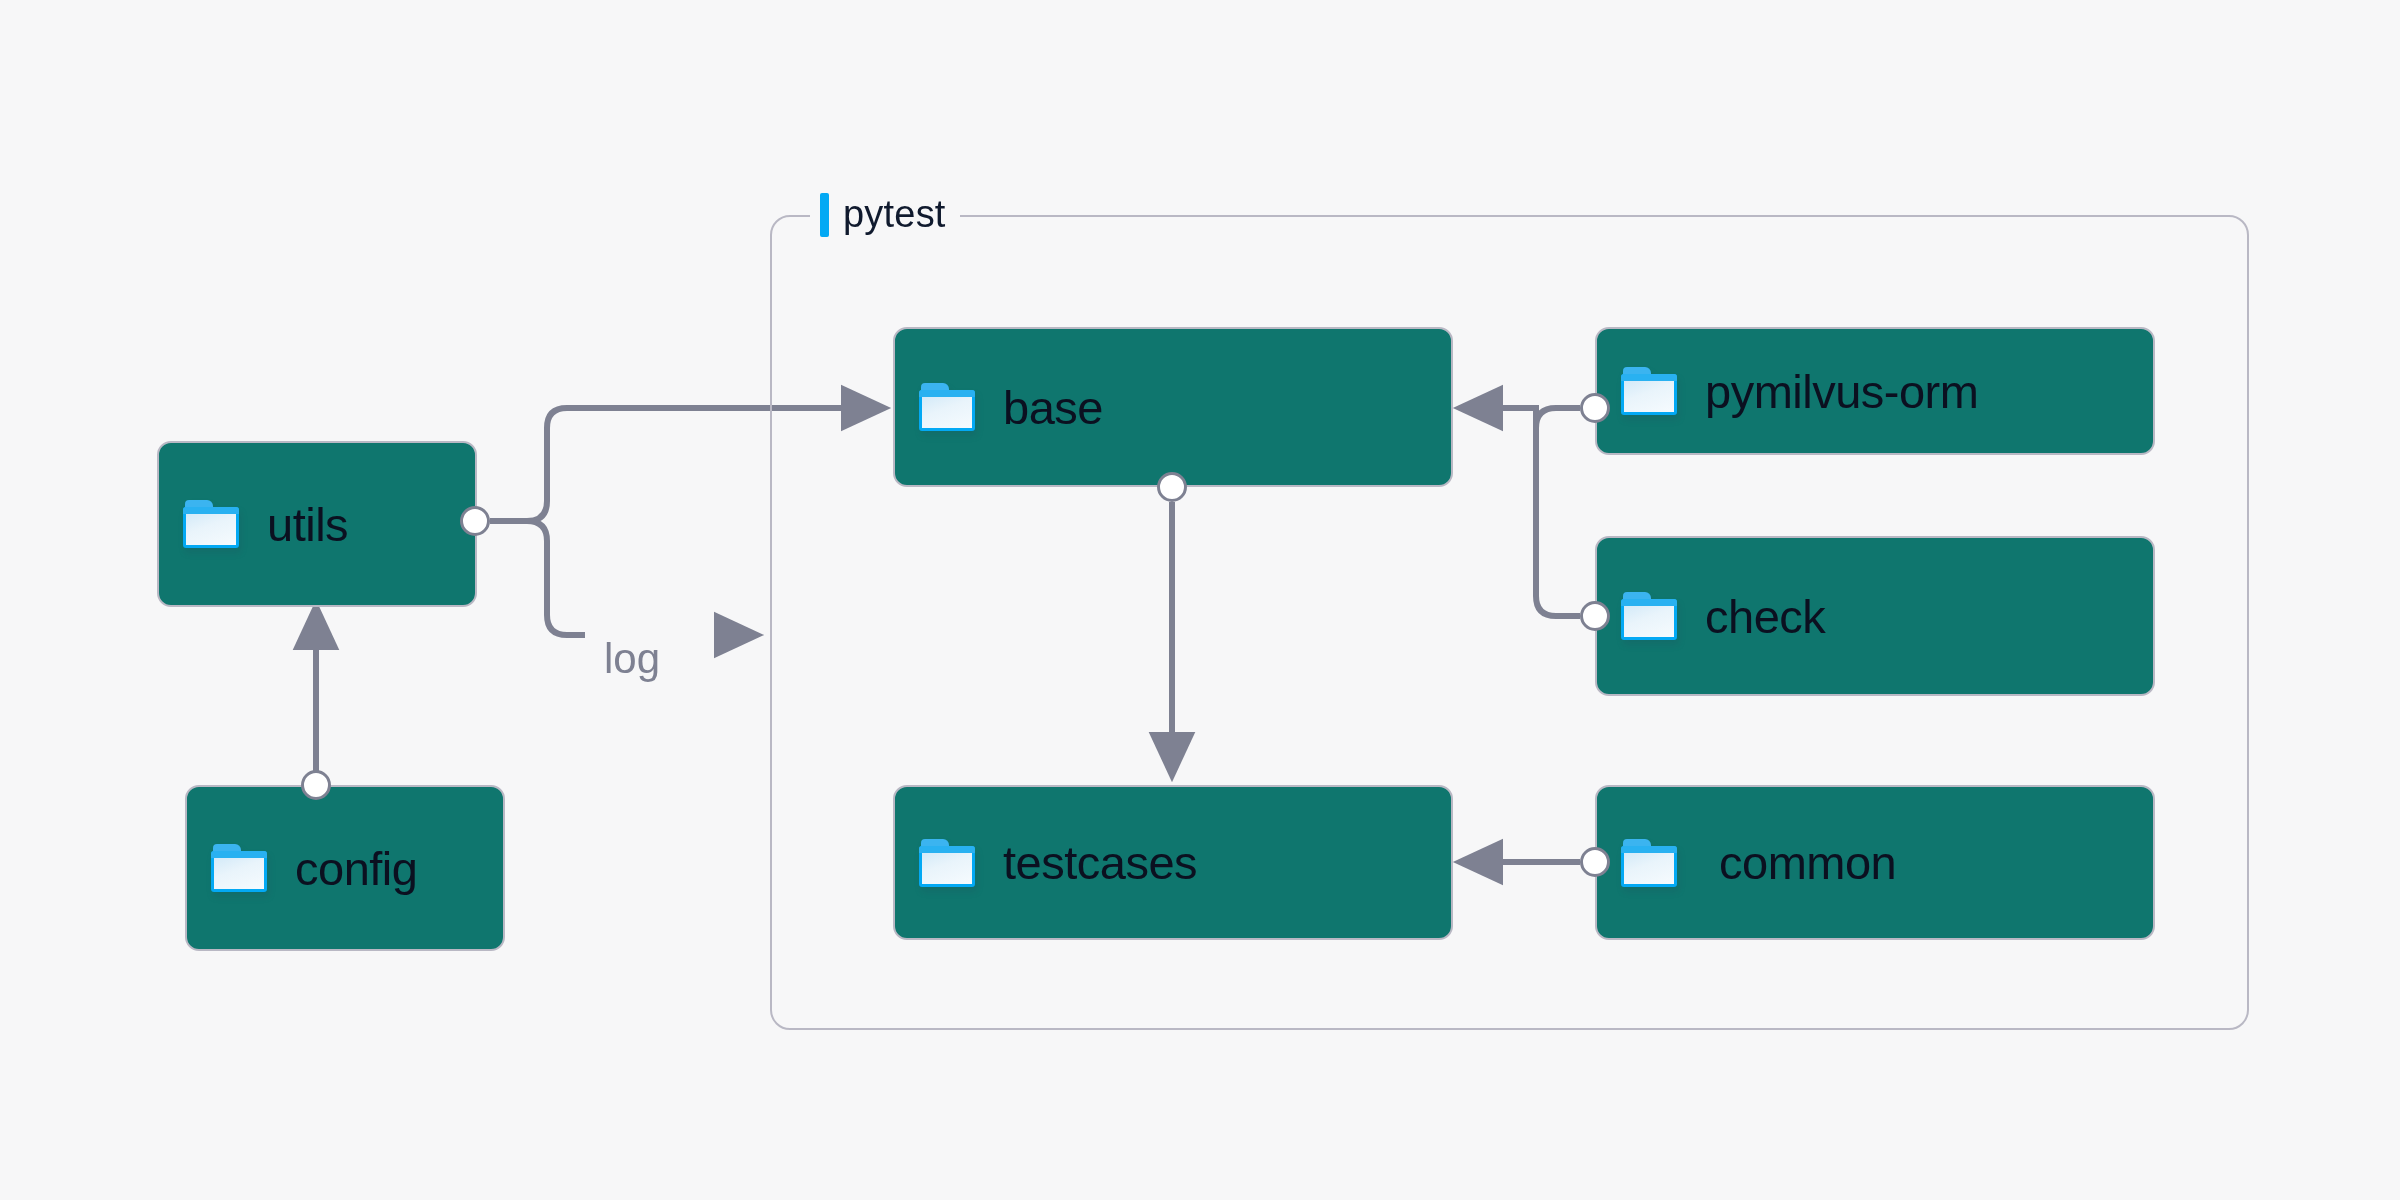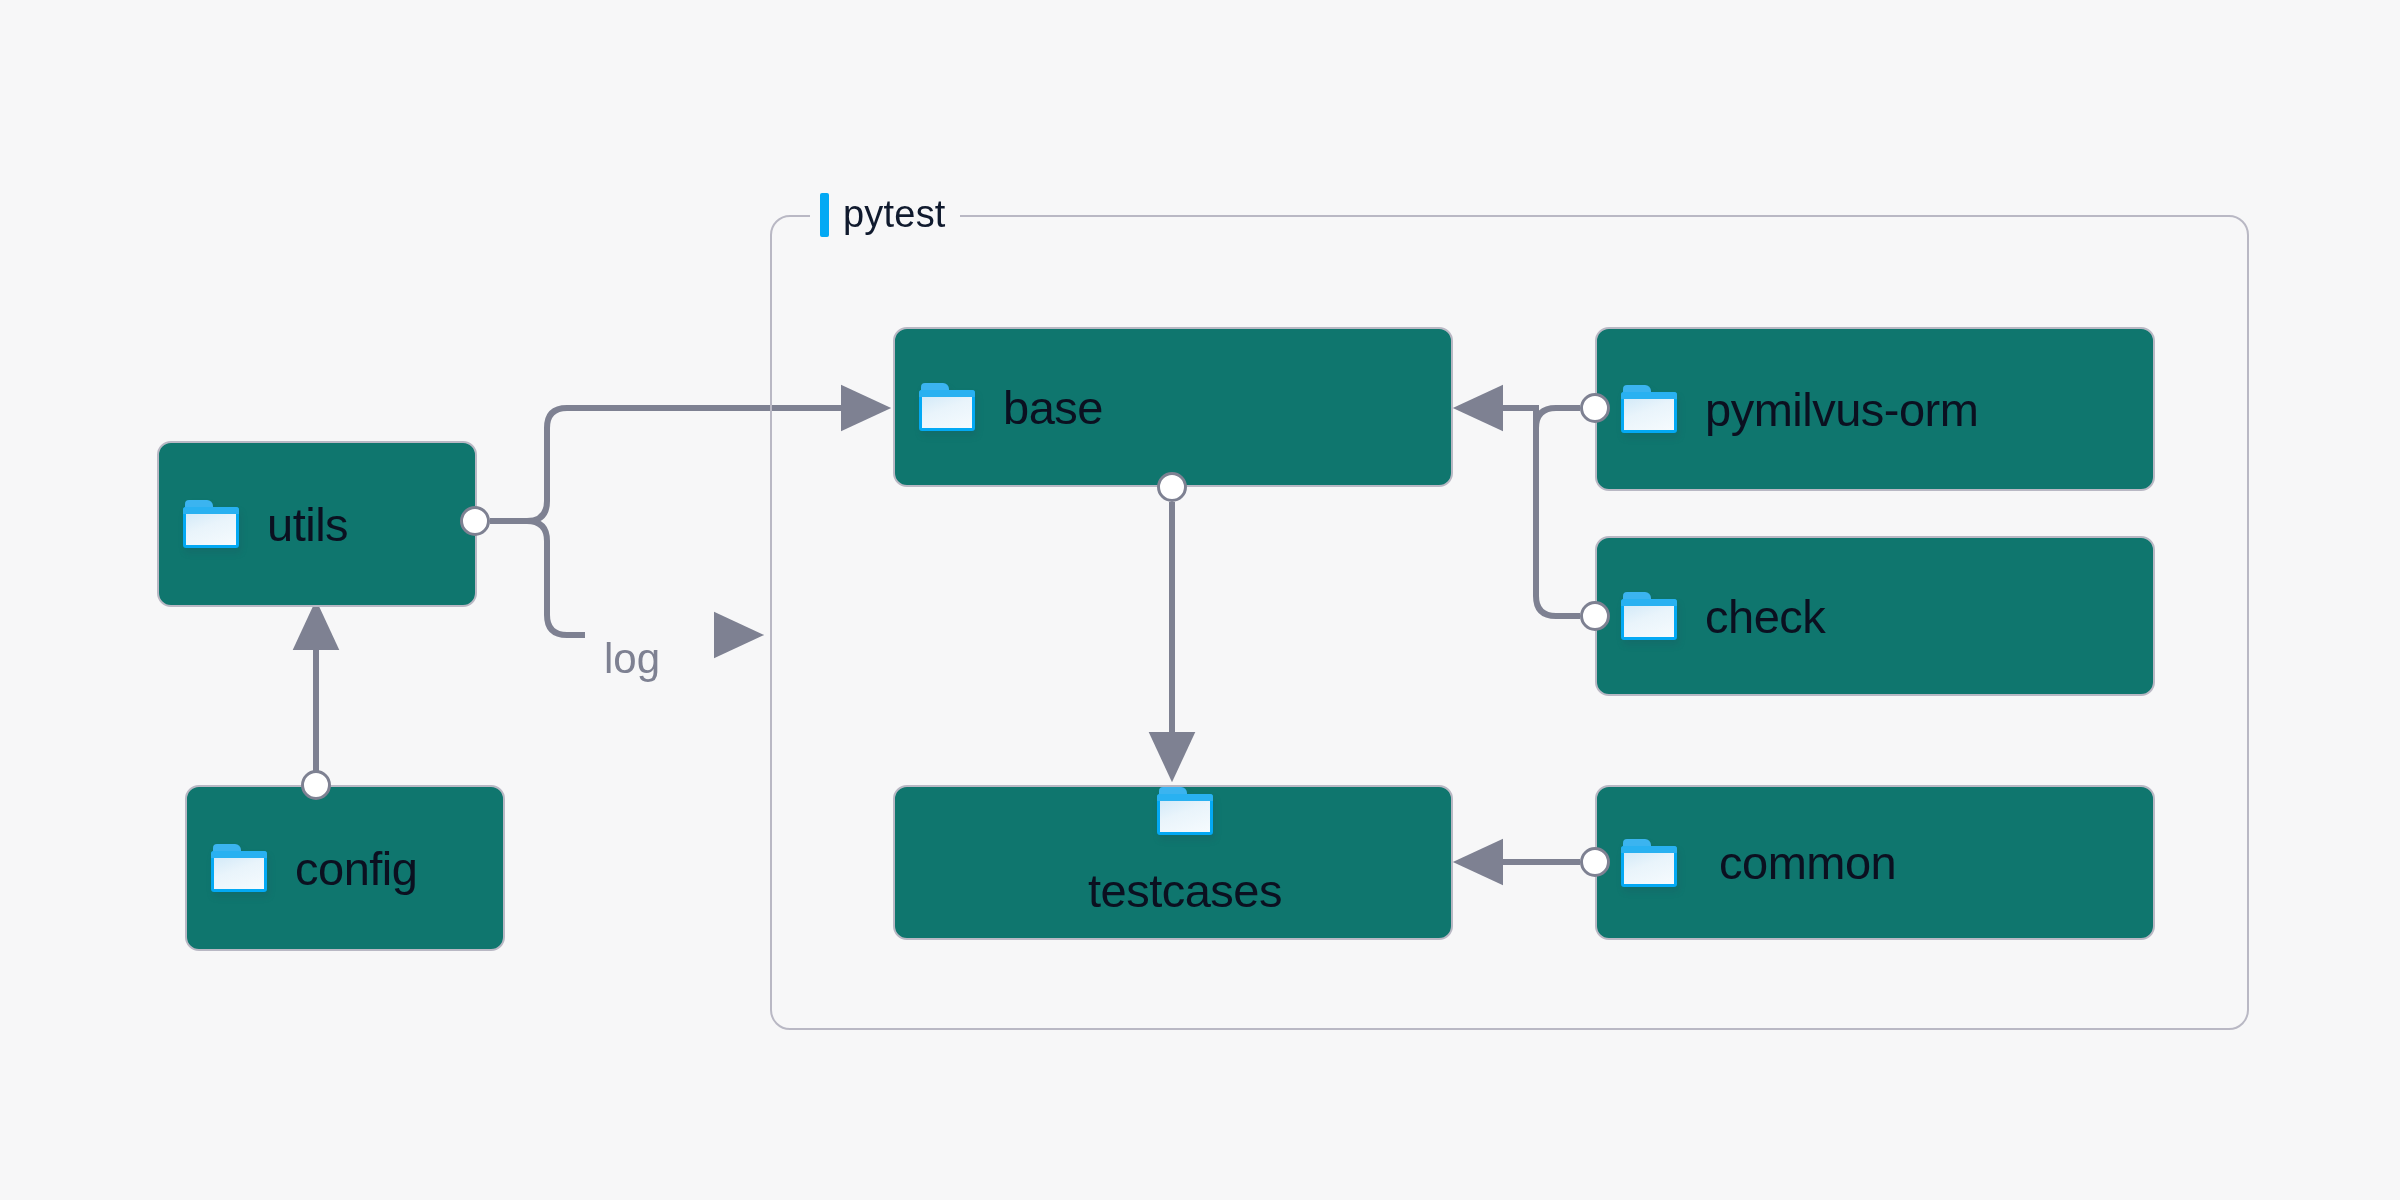--- a/index.html
+++ b/index.html
@@ -143,30 +143,30 @@
   <div class="node" style="left:893px;top:327px;width:560px;height:160px;">
     <span class="folder">
       <span class="tab"></span>
         <span class="body"></span>
         <span class="lip"></span>
     </span>
     <span class="node-label">base</span>
   </div>
   <span class="port" style="left:1157px;top:472px;"></span>
 
-  <div class="node" style="left:893px;top:785px;width:560px;height:155px;flex-direction:column;">
+  <div class="node" style="left:893px;top:785px;width:560px;height:155px;">
     <span class="folder">
       <span class="tab"></span>
         <span class="body"></span>
         <span class="lip"></span>
     </span>
     <span class="node-label">testcases</span>
   </div>
 
-  <div class="node" style="left:1595px;top:327px;width:560px;height:164px;">
+  <div class="node" style="left:1595px;top:327px;width:560px;height:128px;">
     <span class="folder">
       <span class="tab"></span>
         <span class="body"></span>
         <span class="lip"></span>
     </span>
     <span class="node-label">pymilvus-orm</span>
   </div>
   <span class="port" style="left:1580px;top:393px;"></span>
 
   <div class="node" style="left:1595px;top:536px;width:560px;height:160px;">

